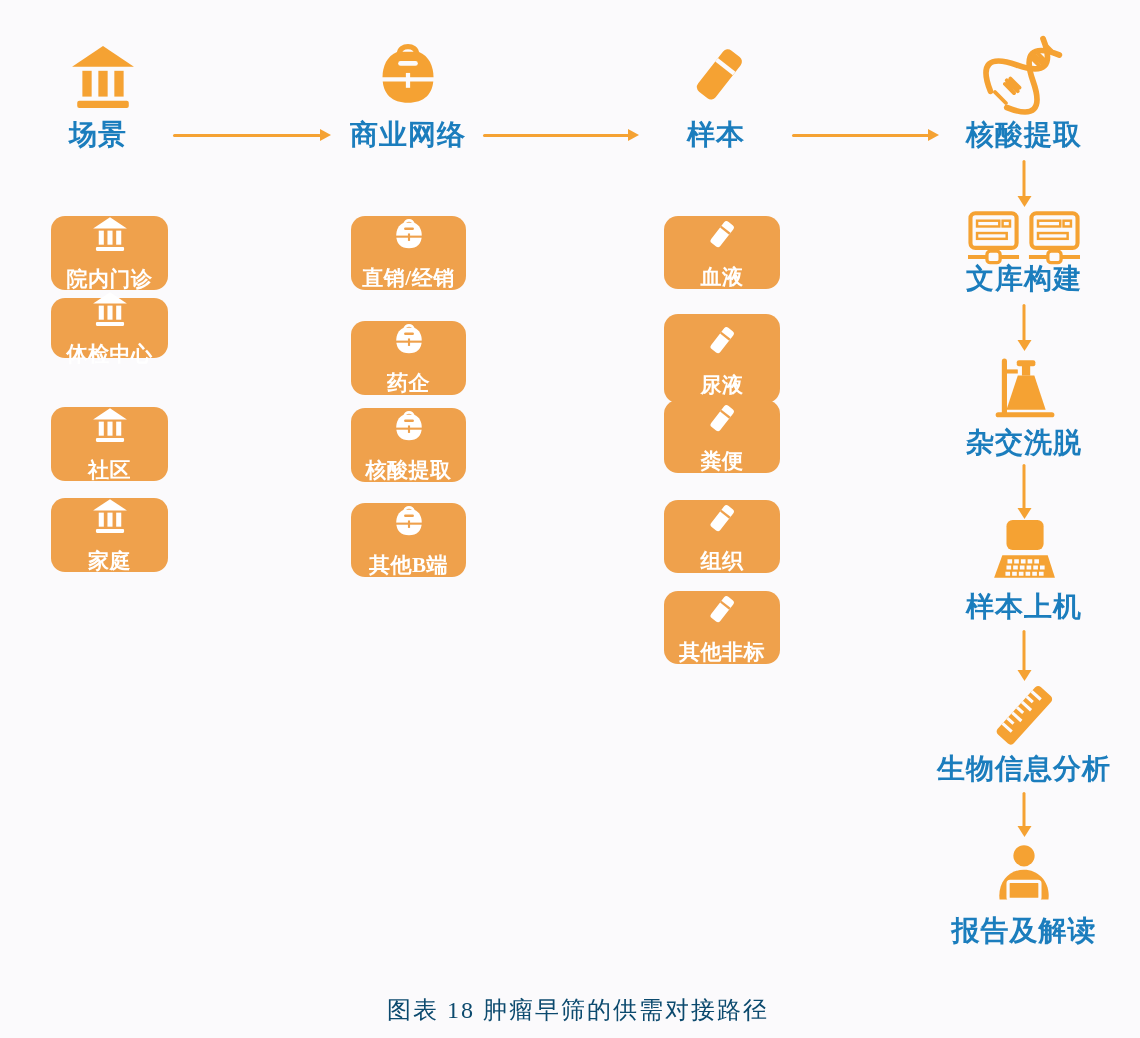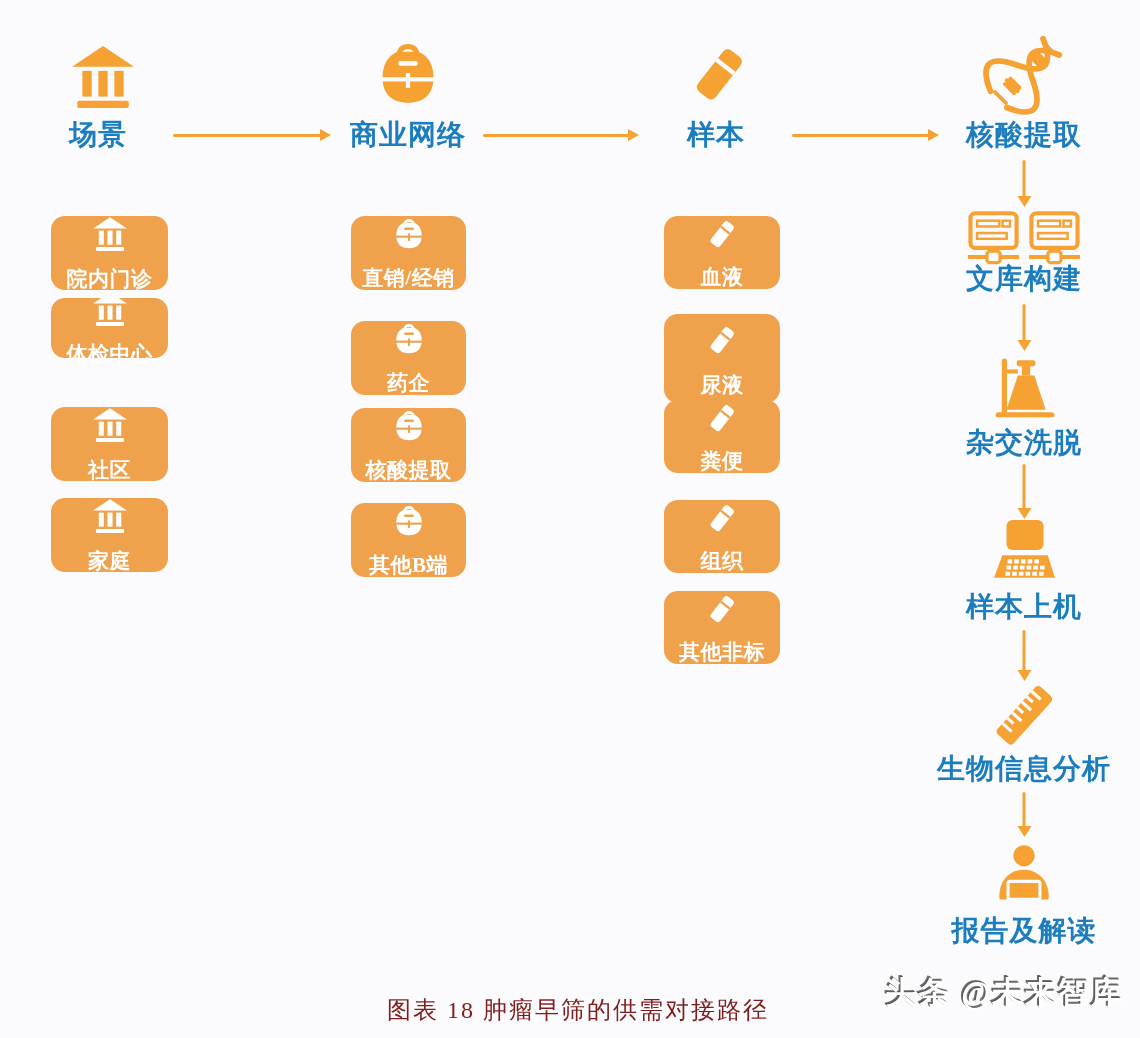--- a/index.html
+++ b/index.html
@@ -47,21 +47,21 @@
   }
   .v-arrow{position:absolute;width:3px;background:var(--orange);border-radius:2px;transform:translateX(-50%);}
   .v-arrow::after{
     content:"";position:absolute;bottom:-9px;left:-5.5px;width:0;height:0;
     border-top:11px solid var(--orange);
     border-left:7px solid transparent;border-right:7px solid transparent;
   }
   
   .caption{
     position:absolute;left:578px;top:994px;transform:translateX(-50%);
-    font-size:24px;color:#7f1d1d;letter-spacing:2px;white-space:nowrap;
+    font-size:24px;color:#0c4a6e;letter-spacing:2px;white-space:nowrap;
   }
   .watermark{
     position:absolute;top:972px;right:16px;
     font-size:31px;font-weight:bold;color:#ffffff;letter-spacing:2px;white-space:nowrap;
     text-shadow:-2px -2px 0 rgba(85,85,85,0.85),-1px -1px 0 rgba(85,85,85,0.85);
   }
   .defs{position:absolute;width:0;height:0;overflow:hidden;}
 </style>
 </head>
 <body>
@@ -321,15 +321,14 @@
   <div class="v-arrow" style="left:1024px;top:792px;height:36px"></div>
 
   <div class="flow-icon" style="top:842px;width:68px;height:68px">
       <svg viewBox="0 0 64 64">
         <use href="#sym-person"></use>
       </svg>
     </div>
   <div class="flow-label" style="top:916px">报告及解读</div>
 
   <div class="caption">图表 18 肿瘤早筛的供需对接路径</div>
-  <div class="watermark">头条 @未来智库</div>
 
 </div>
 
 </body></html>

